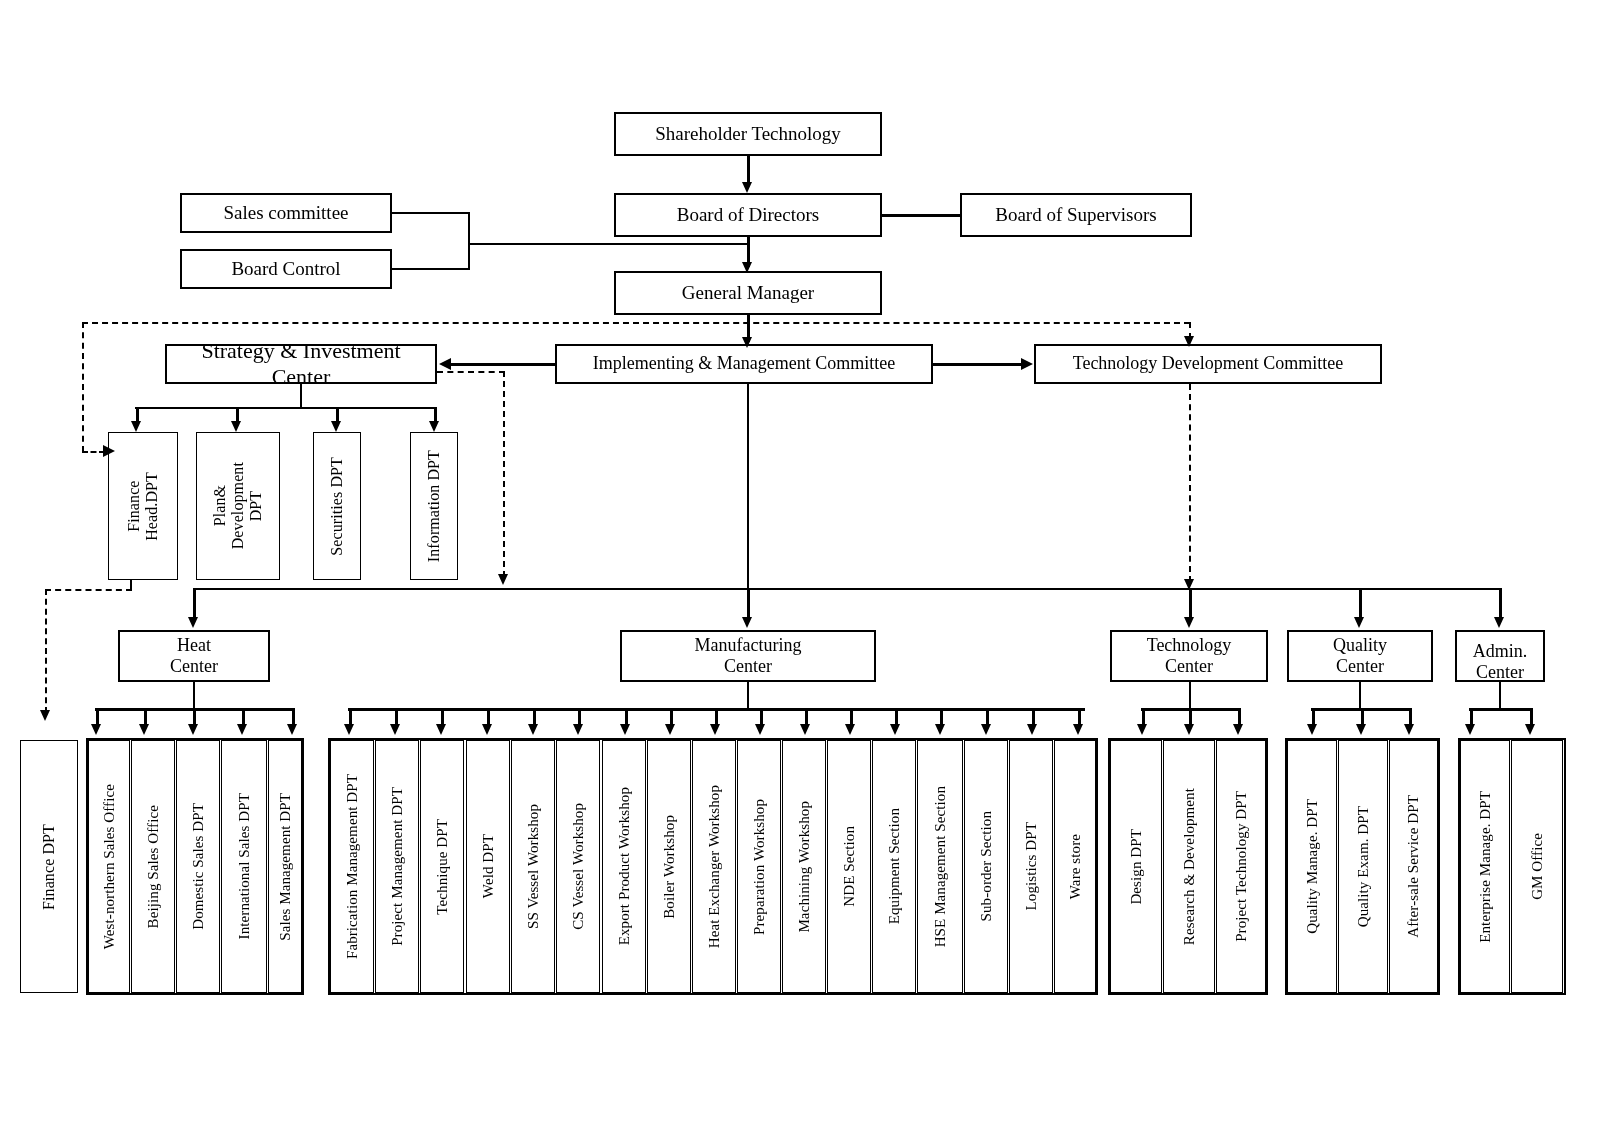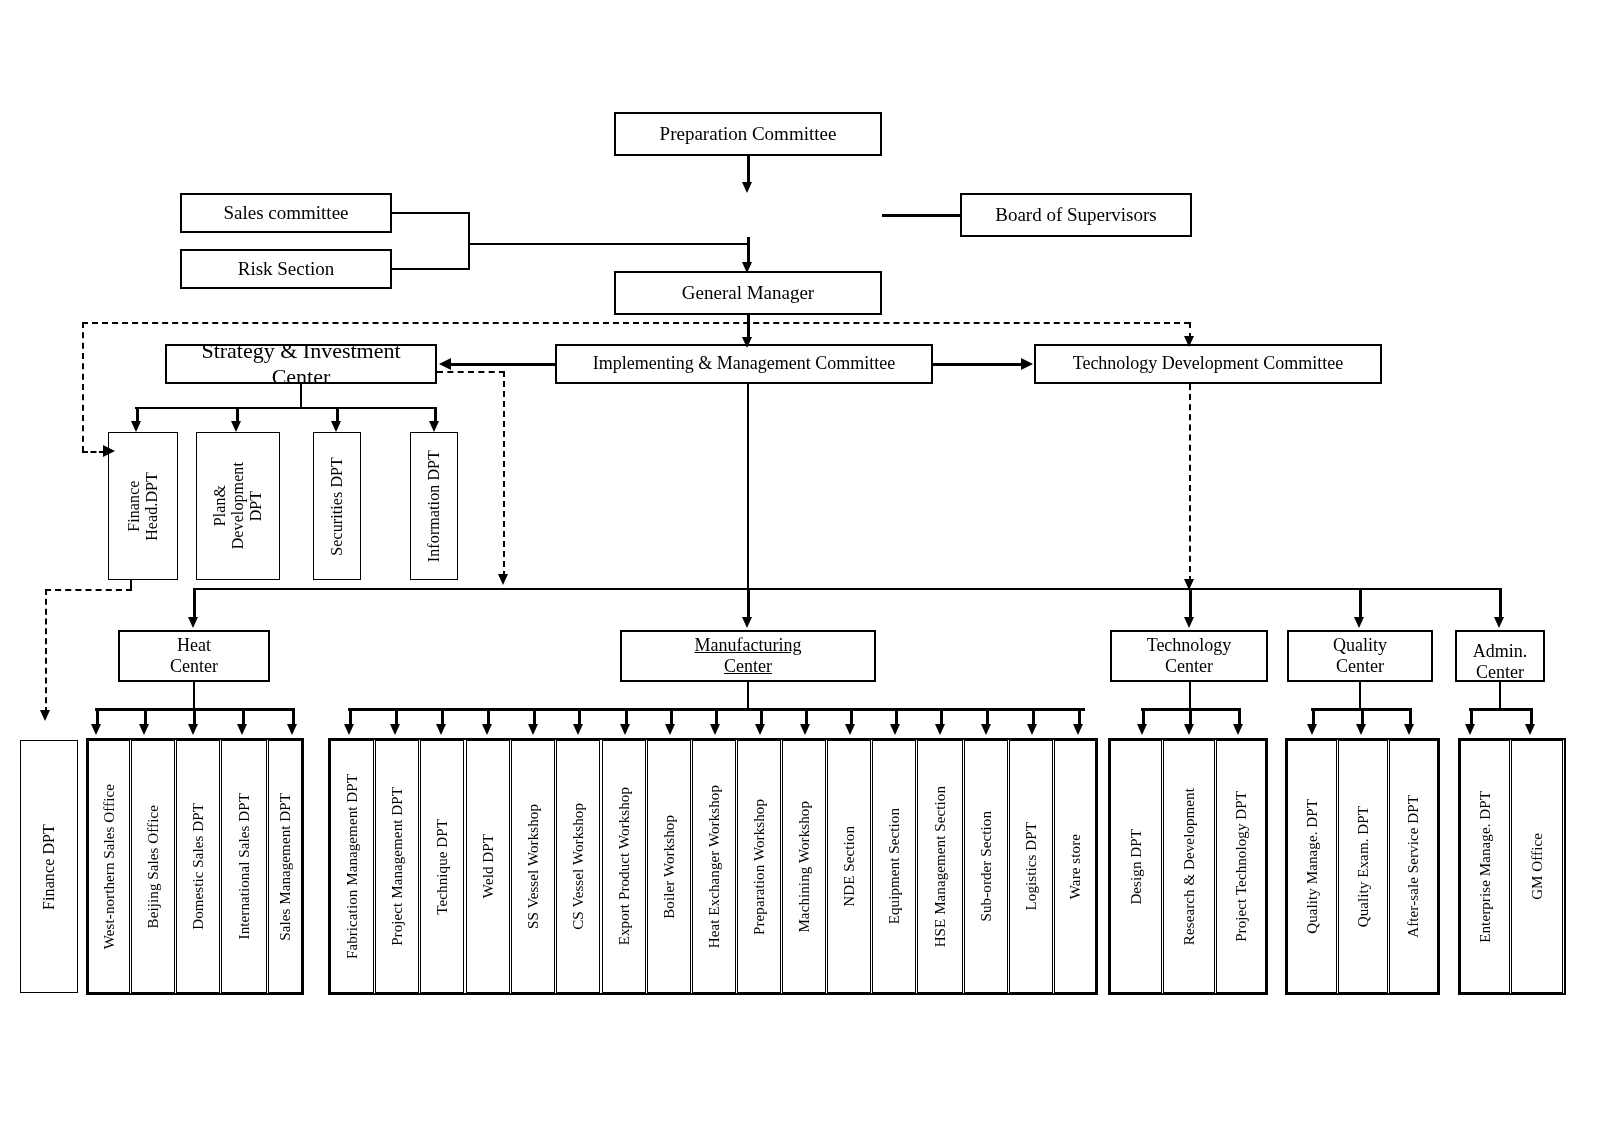--- a/index.html
+++ b/index.html
@@ -68,38 +68,41 @@
   .ad{border-left:5.5px solid transparent;border-right:5.5px solid transparent;border-top:11px solid #000;}
   .al{border-top:6px solid transparent;border-bottom:6px solid transparent;border-right:12px solid #000;}
   .ar{border-top:6px solid transparent;border-bottom:6px solid transparent;border-left:12px solid #000;}
 </style>
 </head>
 <body>
 
 <div id="root">
 
   <div class="box thick" style="left:614px;top:112px;width:268px;height:44px;font-size:19px;">
-    <span class="lbl">Preparation Committee</span>
+    <span class="lbl">Shareholder Technology</span>
   </div>
 
   <div class="v t" style="left:747px;top:156px;height:29px;"></div>
   <div class="ad" style="left:742px;top:182px;"></div>
 
+  <div class="box thick" style="left:614px;top:193px;width:268px;height:44px;font-size:19px;">
+    <span class="lbl">Board of Directors</span>
+  </div>
 
   <div class="box thick" style="left:960px;top:193px;width:232px;height:44px;font-size:19px;">
     <span class="lbl">Board of Supervisors</span>
   </div>
 
   <div class="h t" style="left:882px;top:214px;width:78px;"></div>
 
   <div class="box thick" style="left:180px;top:193px;width:212px;height:40px;font-size:19px;">
     <span class="lbl">Sales committee</span>
   </div>
   <div class="box thick" style="left:180px;top:249px;width:212px;height:40px;font-size:19px;">
-    <span class="lbl">Risk Section</span>
+    <span class="lbl">Board Control</span>
   </div>
 
   <div class="h" style="left:392px;top:212px;width:78px;"></div>
   <div class="h" style="left:392px;top:268px;width:78px;"></div>
   <div class="v" style="left:468px;top:212px;height:58px;"></div>
   <div class="h" style="left:468px;top:243px;width:280px;"></div>
 
   <div class="v t" style="left:747px;top:237px;height:30px;"></div>
   <div class="ad" style="left:742px;top:262px;"></div>
 
@@ -189,21 +192,21 @@
   <div class="v t" style="left:1359px;top:588px;height:32px;"></div>
   <div class="ad" style="left:1354px;top:617px;"></div>
   <div class="v t" style="left:1499px;top:588px;height:32px;"></div>
   <div class="ad" style="left:1494px;top:617px;"></div>
 
   <div class="box thick" style="left:118px;top:630px;width:152px;height:52px;font-size:18px;">
     <span class="lbl" style="white-space:pre-line;">Heat
 Center</span>
   </div>
   <div class="box thick" style="left:620px;top:630px;width:256px;height:52px;font-size:18px;">
-    <span class="lbl" style="white-space:pre-line;text-decoration:underline;">Manufacturing
+    <span class="lbl" style="white-space:pre-line;">Manufacturing
 Center</span>
   </div>
   <div class="box thick" style="left:1110px;top:630px;width:158px;height:52px;font-size:18px;">
     <span class="lbl" style="white-space:pre-line;">Technology
 Center</span>
   </div>
   <div class="box thick" style="left:1287px;top:630px;width:146px;height:52px;font-size:18px;">
     <span class="lbl" style="white-space:pre-line;">Quality
 Center</span>
   </div>

